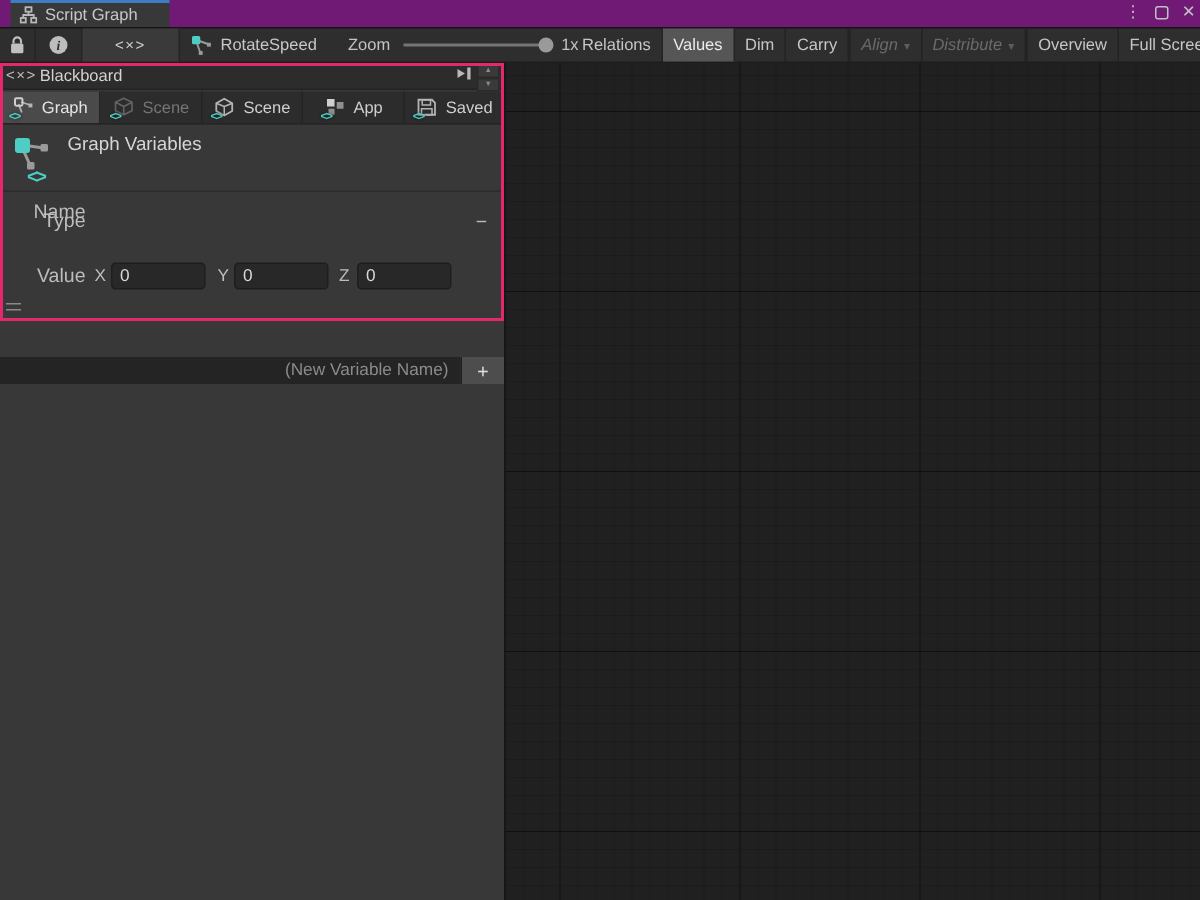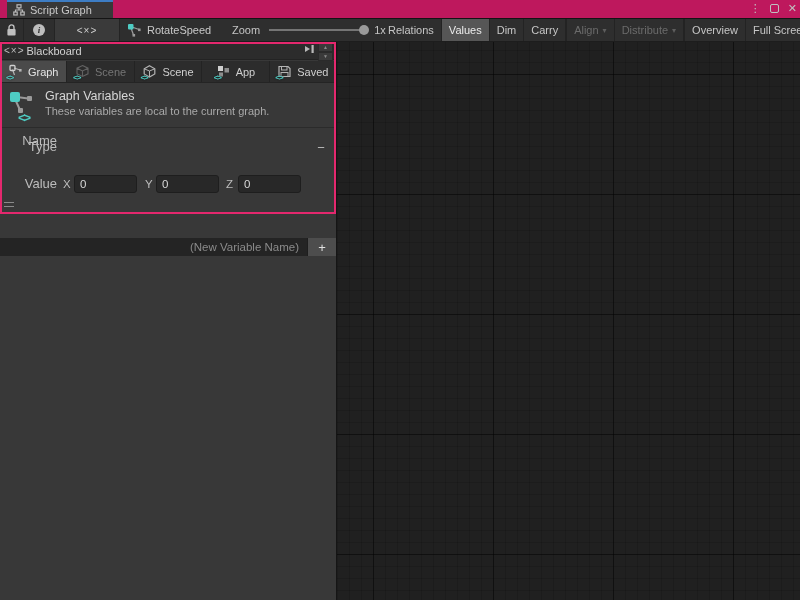--- a/index.html
+++ b/index.html
@@ -4,21 +4,21 @@
 <style>
   * { margin:0; padding:0; box-sizing:border-box; }
   html,body { width:800px; height:600px; overflow:hidden; }
   body {
     font-family:"Liberation Sans","DejaVu Sans",sans-serif;
     background:#191919; color:#c8c8c8; font-size:11px;
     position:relative; -webkit-font-smoothing:antialiased;
   }
 
   
-  .tabbar { position:absolute; left:0; top:0; width:800px; height:18px; background:#be185d; }
+  .tabbar { position:absolute; left:0; top:0; width:800px; height:18px; background:#701a75; }
   .doc-tab {
     position:absolute; left:7px; top:0; width:106px; height:18px;
     background:#383838; border-top:2px solid #3d7dc4;
     display:flex; align-items:center; gap:5px; padding:0 6px; color:#c8c8c8;
   }
   .doc-tab svg { flex:0 0 auto; }
   .win-controls { position:absolute; right:3px; top:0; height:16px; display:flex; align-items:center; gap:9px; color:#c0c0c0; }
   .win-controls .kebab { font-size:11px; line-height:16px; }
   .win-controls .maxbox { width:9px; height:9px; border:1.5px solid #c0c0c0; border-radius:2px; display:inline-block; }
   .win-controls .close { font-size:11px; line-height:16px; }
@@ -45,21 +45,21 @@
   .zoom-track { position:relative; width:95px; height:2px; background:#757575; margin-left:9px; }
   .zoom-handle { position:absolute; right:-5px; top:-4px; width:10px; height:10px; border-radius:50%; background:#9a9a9a; }
   .zoom-val { margin-left:10px; }
 
   .tb-right { position:absolute; left:381px; top:0; right:0; height:22px; display:flex; }
   .tb-right .btn {
     height:22px; display:flex; align-items:center; padding:0 7px; gap:4px;
     border-right:1px solid #232323; color:#c6c6c6; white-space:nowrap;
   }
   .tb-right .btn.active { background:#565656; color:#ececec; }
-  .tb-right .btn.disabled { color:#6b6b6b; }
+  .tb-right .btn.disabled { color:#6b6b6b;font-style:italic; }
   .tb-right .gsep { width:5px; height:22px; background:#292929; border-right:1px solid #232323; }
   .dd-arrow { font-size:8px; color:#8a8a8a; }
   .btn.disabled .dd-arrow { color:#5d5d5d; }
 
   
   .canvas {
     position:absolute; left:336px; top:42px; width:464px; height:558px;
     background-color:#202020;
     background-image:
       linear-gradient(to right, rgba(0,0,0,0.42) 1px, transparent 1px),
@@ -305,21 +305,20 @@
     <span class="gv-icon">
       <svg width="30" height="30" viewBox="0 0 30 30">
         <path d="M9 7 L20 8.5 M7 9 L12 20" stroke="#9a9a9a" stroke-width="2"></path>
         <rect x="19" y="6" width="5" height="5" rx="1" fill="#9a9a9a"></rect>
         <rect x="10" y="18" width="5" height="5" rx="1" fill="#9a9a9a"></rect>
         <rect x="2" y="2" width="10" height="10" rx="2" fill="#4ecdc4"></rect>
       </svg>
       <span class="tag">&lt;&gt;</span>
     </span>
     <div class="gv-title">Graph Variables</div>
-    <div class="gv-desc">These variables are local to the current graph.</div>
   </div>
 
   <div class="var-area">
     <span class="drag-handle"></span>
 
     <div class="frow" style="top:4px;">
       <span class="flabel">Name</span>
     </div>
 
     <div class="frow" style="top:10px;">

